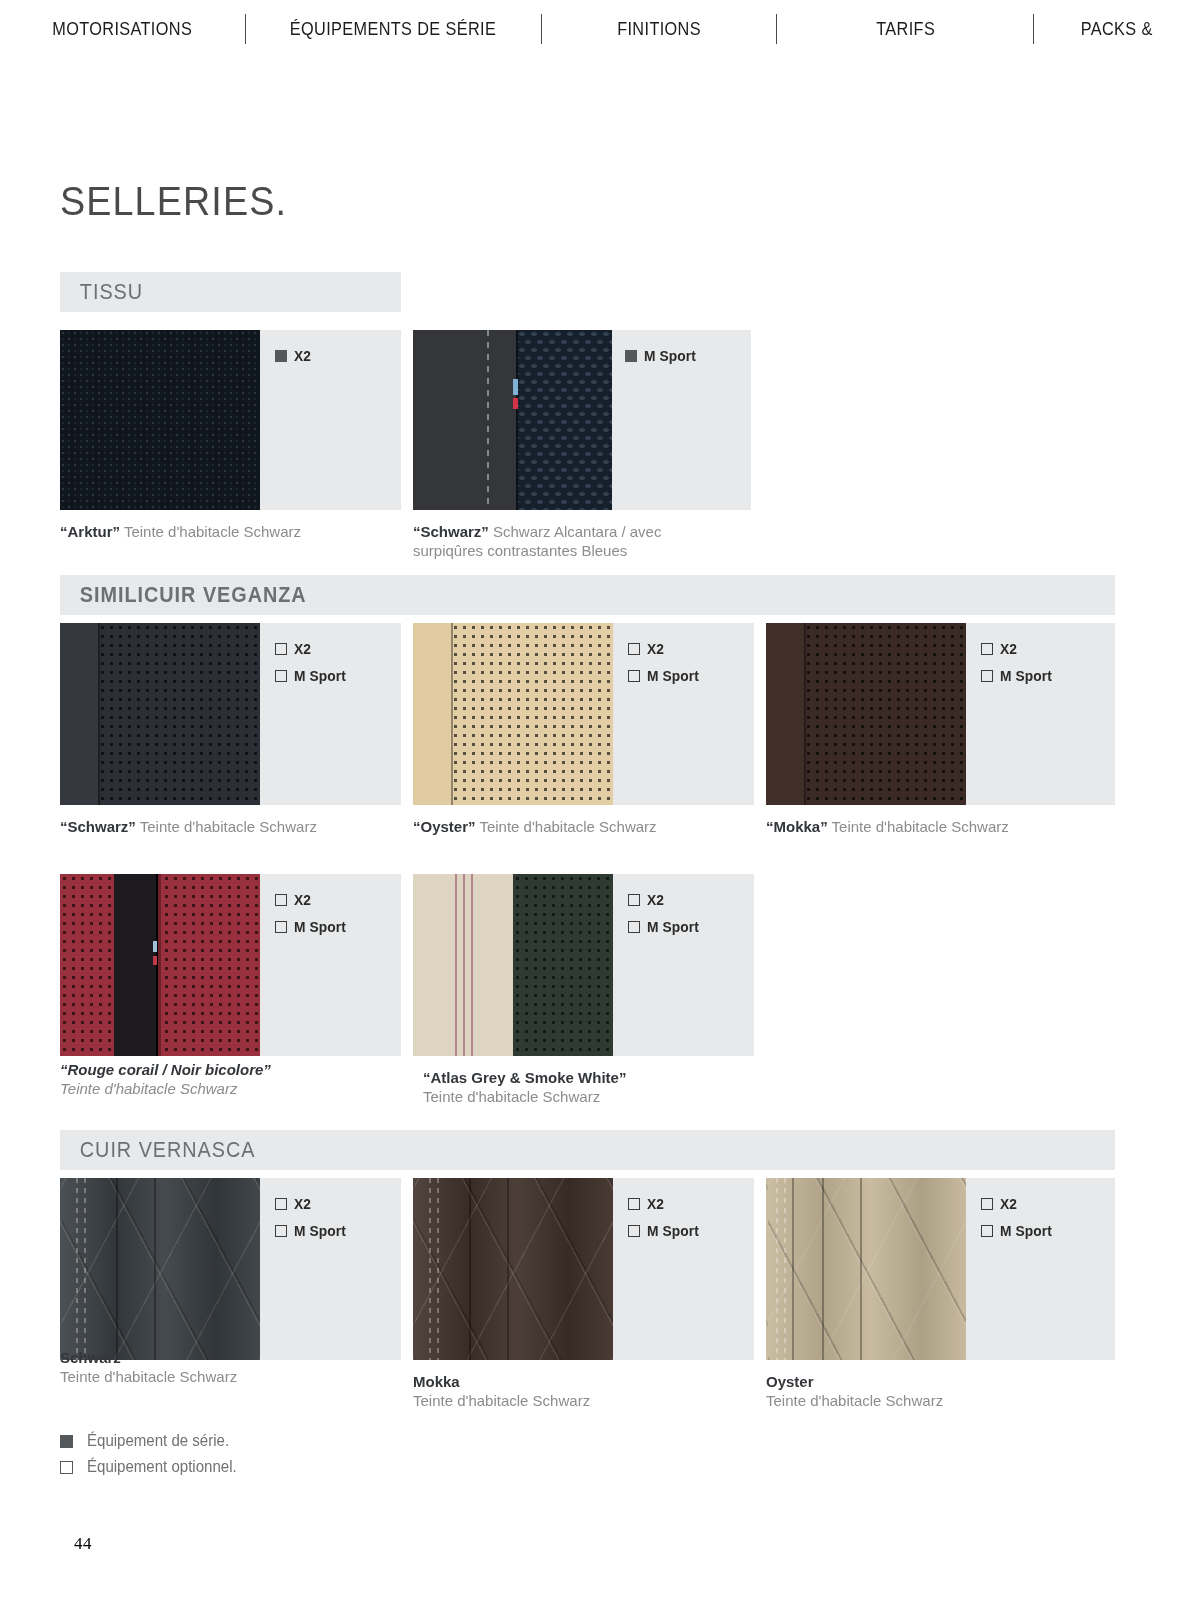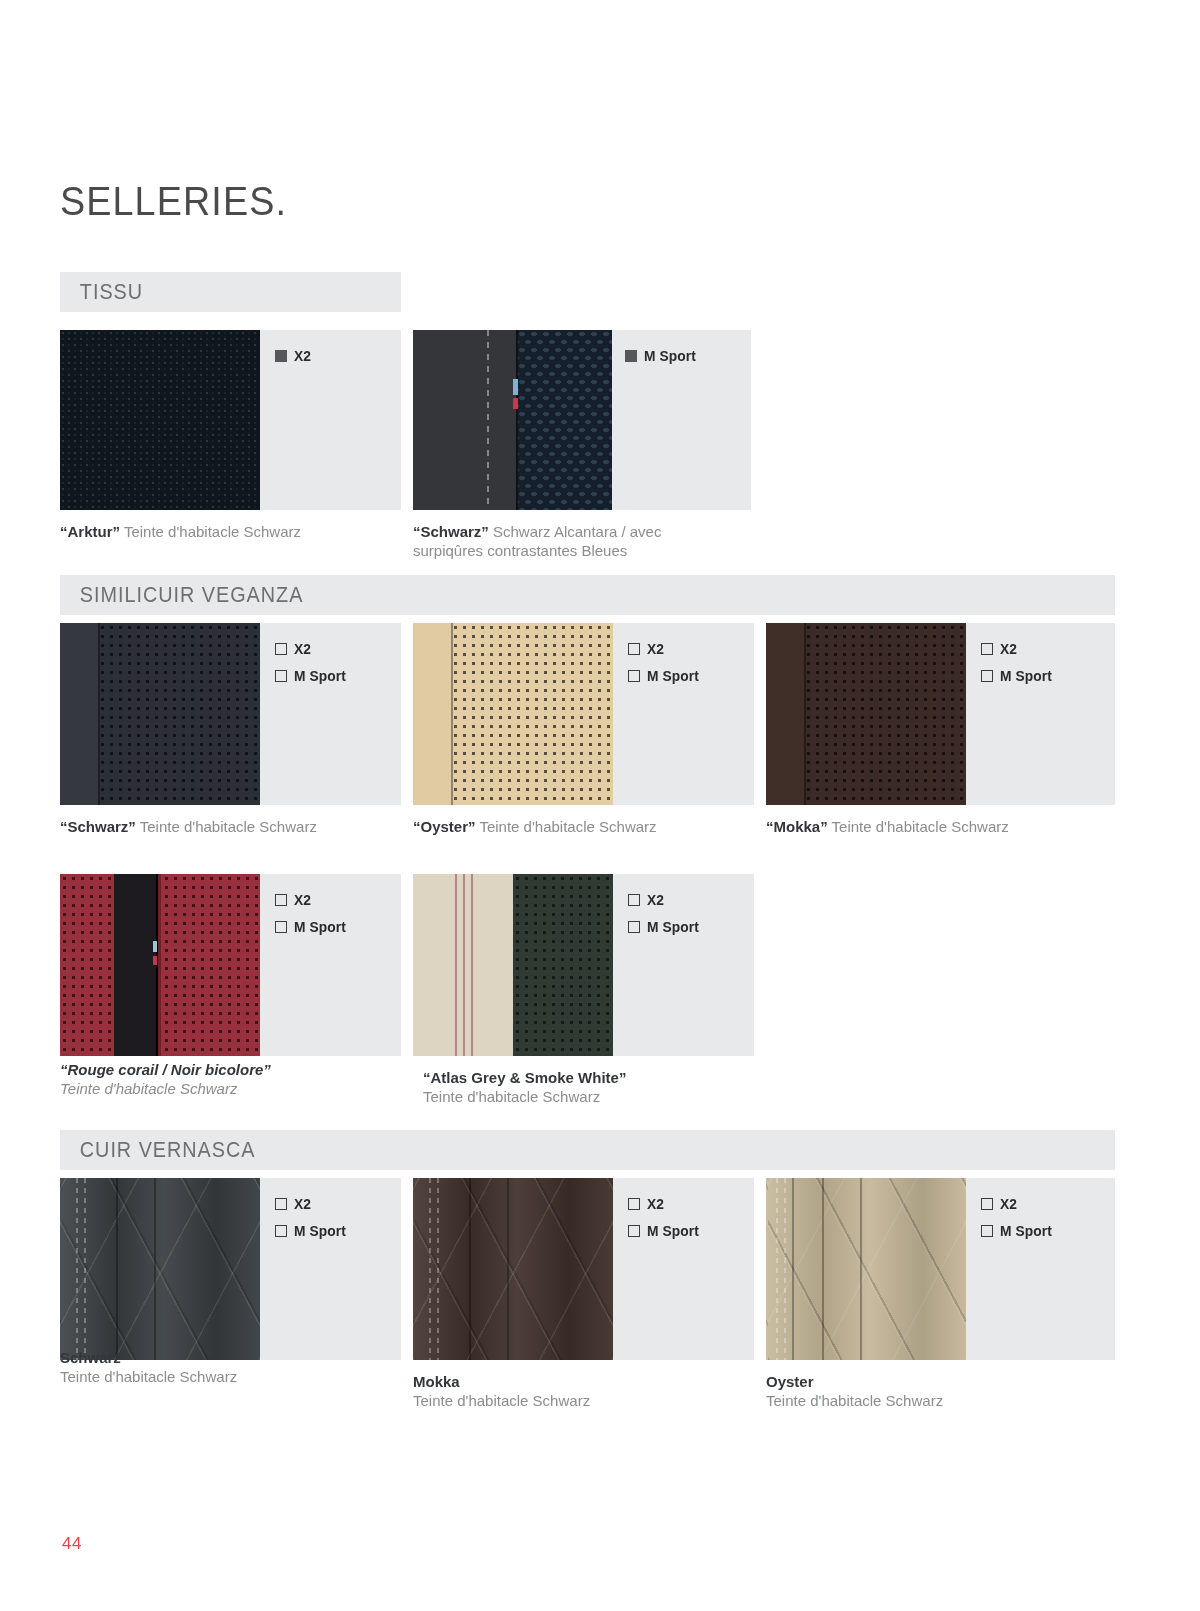--- a/index.html
+++ b/index.html
@@ -78,22 +78,22 @@
 
   
   .legend { position: absolute; left: 60px; top: 1428px; }
   .legend-row { display: flex; align-items: center; gap: 14px; height: 26px; }
   .legend-mk { width: 13px; height: 13px; flex: 0 0 auto; }
   .legend-mk.filled { background: #55585a; }
   .legend-mk.empty { border: 1.4px solid #55585a; }
   .legend-text { font-size: 16px; color: #6f7173; transform: scaleX(0.94); transform-origin: left center; }
 
   .pageno {
-    position: absolute; left: 62px; top: 1534px;
-    font-size: 17px; color: #ef4444; letter-spacing: 0.5px;
+    position: absolute; left: 74px; top: 1534px;
+    font-size: 17px; color: #000000; letter-spacing: 0.5px; font-family: Liberation Serif, serif;
   }
 
   
   .tex { width: 100%; height: 100%; }
 
   .tex-arktur {
     background-color: #10161d;
     background-image:
       radial-gradient(circle at 3px 3px, rgba(90,103,115,.40) 1.3px, transparent 1.6px),
       radial-gradient(circle at 9px 9px, rgba(90,103,115,.40) 1.3px, transparent 1.6px),
@@ -162,20 +162,41 @@
   }
   .vern .vline {
     position: absolute; top: 0; width: 1.5px; height: 100%; background: rgba(0,0,0,.30);
   }
 </style>
 </head>
 <body>
 
 <div class="page">
 
+  <div class="topnav">
+    <div class="nav-cell" style="width:245px">
+      <span class="nav-item">MOTORISATIONS</span>
+    </div>
+    <div class="nav-sep"></div>
+    <div class="nav-cell" style="width:295px">
+      <span class="nav-item">ÉQUIPEMENTS DE SÉRIE</span>
+    </div>
+    <div class="nav-sep"></div>
+    <div class="nav-cell" style="width:235px">
+      <span class="nav-item">FINITIONS</span>
+    </div>
+    <div class="nav-sep"></div>
+    <div class="nav-cell" style="width:256px">
+      <span class="nav-item">TARIFS</span>
+    </div>
+    <div class="nav-sep"></div>
+    <div class="nav-cell" style="width:166px">
+      <span class="nav-item">PACKS &amp;</span>
+    </div>
+  </div>
 
   <div class="page-title">SELLERIES.</div>
 
   <div class="bar" style="left:60px; top:272px; width:341px;">
     <span class="bar-label">TISSU</span>
   </div>
 
 
   <div class="card" style="left:60px; top:330px; width:341px; height:180px;">
     <div class="card-inner">
@@ -210,21 +231,21 @@
           <span class="mk filled"></span>
           <span class="opt-label">M Sport</span>
         </div>
       </div>
     </div>
   </div>
   <div class="cap wrap" style="left:413px; top:522px; width:300px;">
     <b>“Schwarz”</b><span> Schwarz Alcantara / avec surpiqûres contrastantes Bleues</span>
   </div>
 
-  <div class="bar" style="left:60px; top:575px; width:1055px;">
+  <div class="bar" style="left:60px; top:575px; width:1055px;font-weight:bold;">
     <span class="bar-label">SIMILICUIR VEGANZA</span>
   </div>
 
   <div class="card" style="left:60px; top:623px; width:341px; height:182px;">
     <div class="card-inner">
       <div class="swatch" style="width:200px">
         <div class="tex perf" style="background:#2c2f36">
           <div class="left-band" style="background:#35383f"></div>
           <div class="rule" style="left:19%"></div>
           <div class="dots"></div>
@@ -439,16 +460,26 @@
           <span class="opt-label">M Sport</span>
         </div>
       </div>
     </div>
   </div>
   <div class="cap" style="left:766px; top:1372px;">
     <b>Oyster</b>
     <span class="sub">Teinte d'habitacle Schwarz</span>
   </div>
 
+  <div class="legend">
+    <div class="legend-row">
+      <span class="legend-mk filled"></span>
+      <span class="legend-text">Équipement de série.</span>
+    </div>
+    <div class="legend-row">
+      <span class="legend-mk empty"></span>
+      <span class="legend-text">Équipement optionnel.</span>
+    </div>
+  </div>
 
   <div class="pageno">44</div>
 
 </div>
 
 </body></html>

